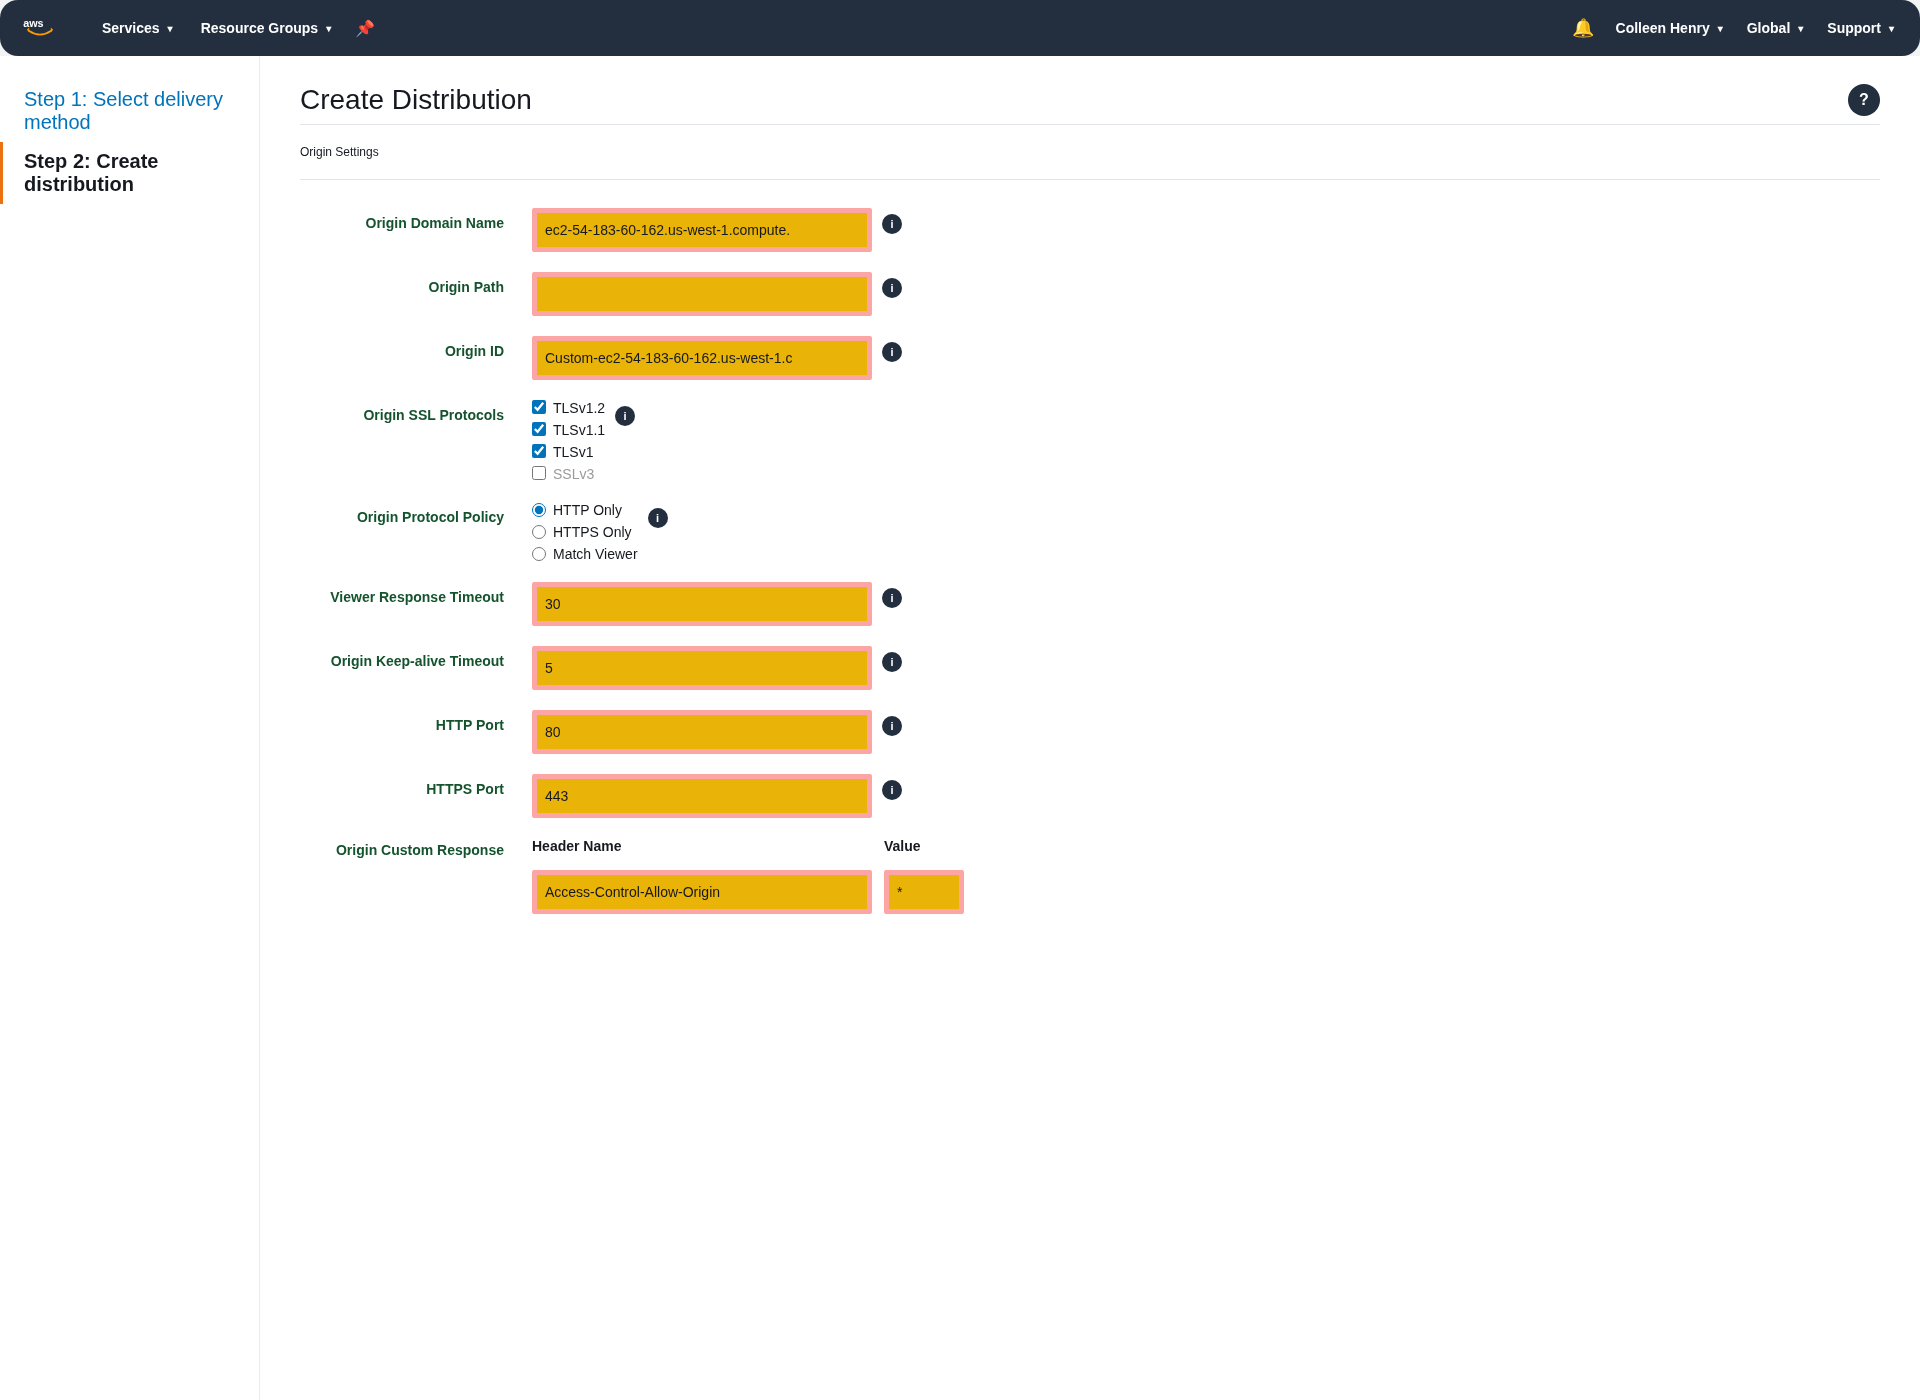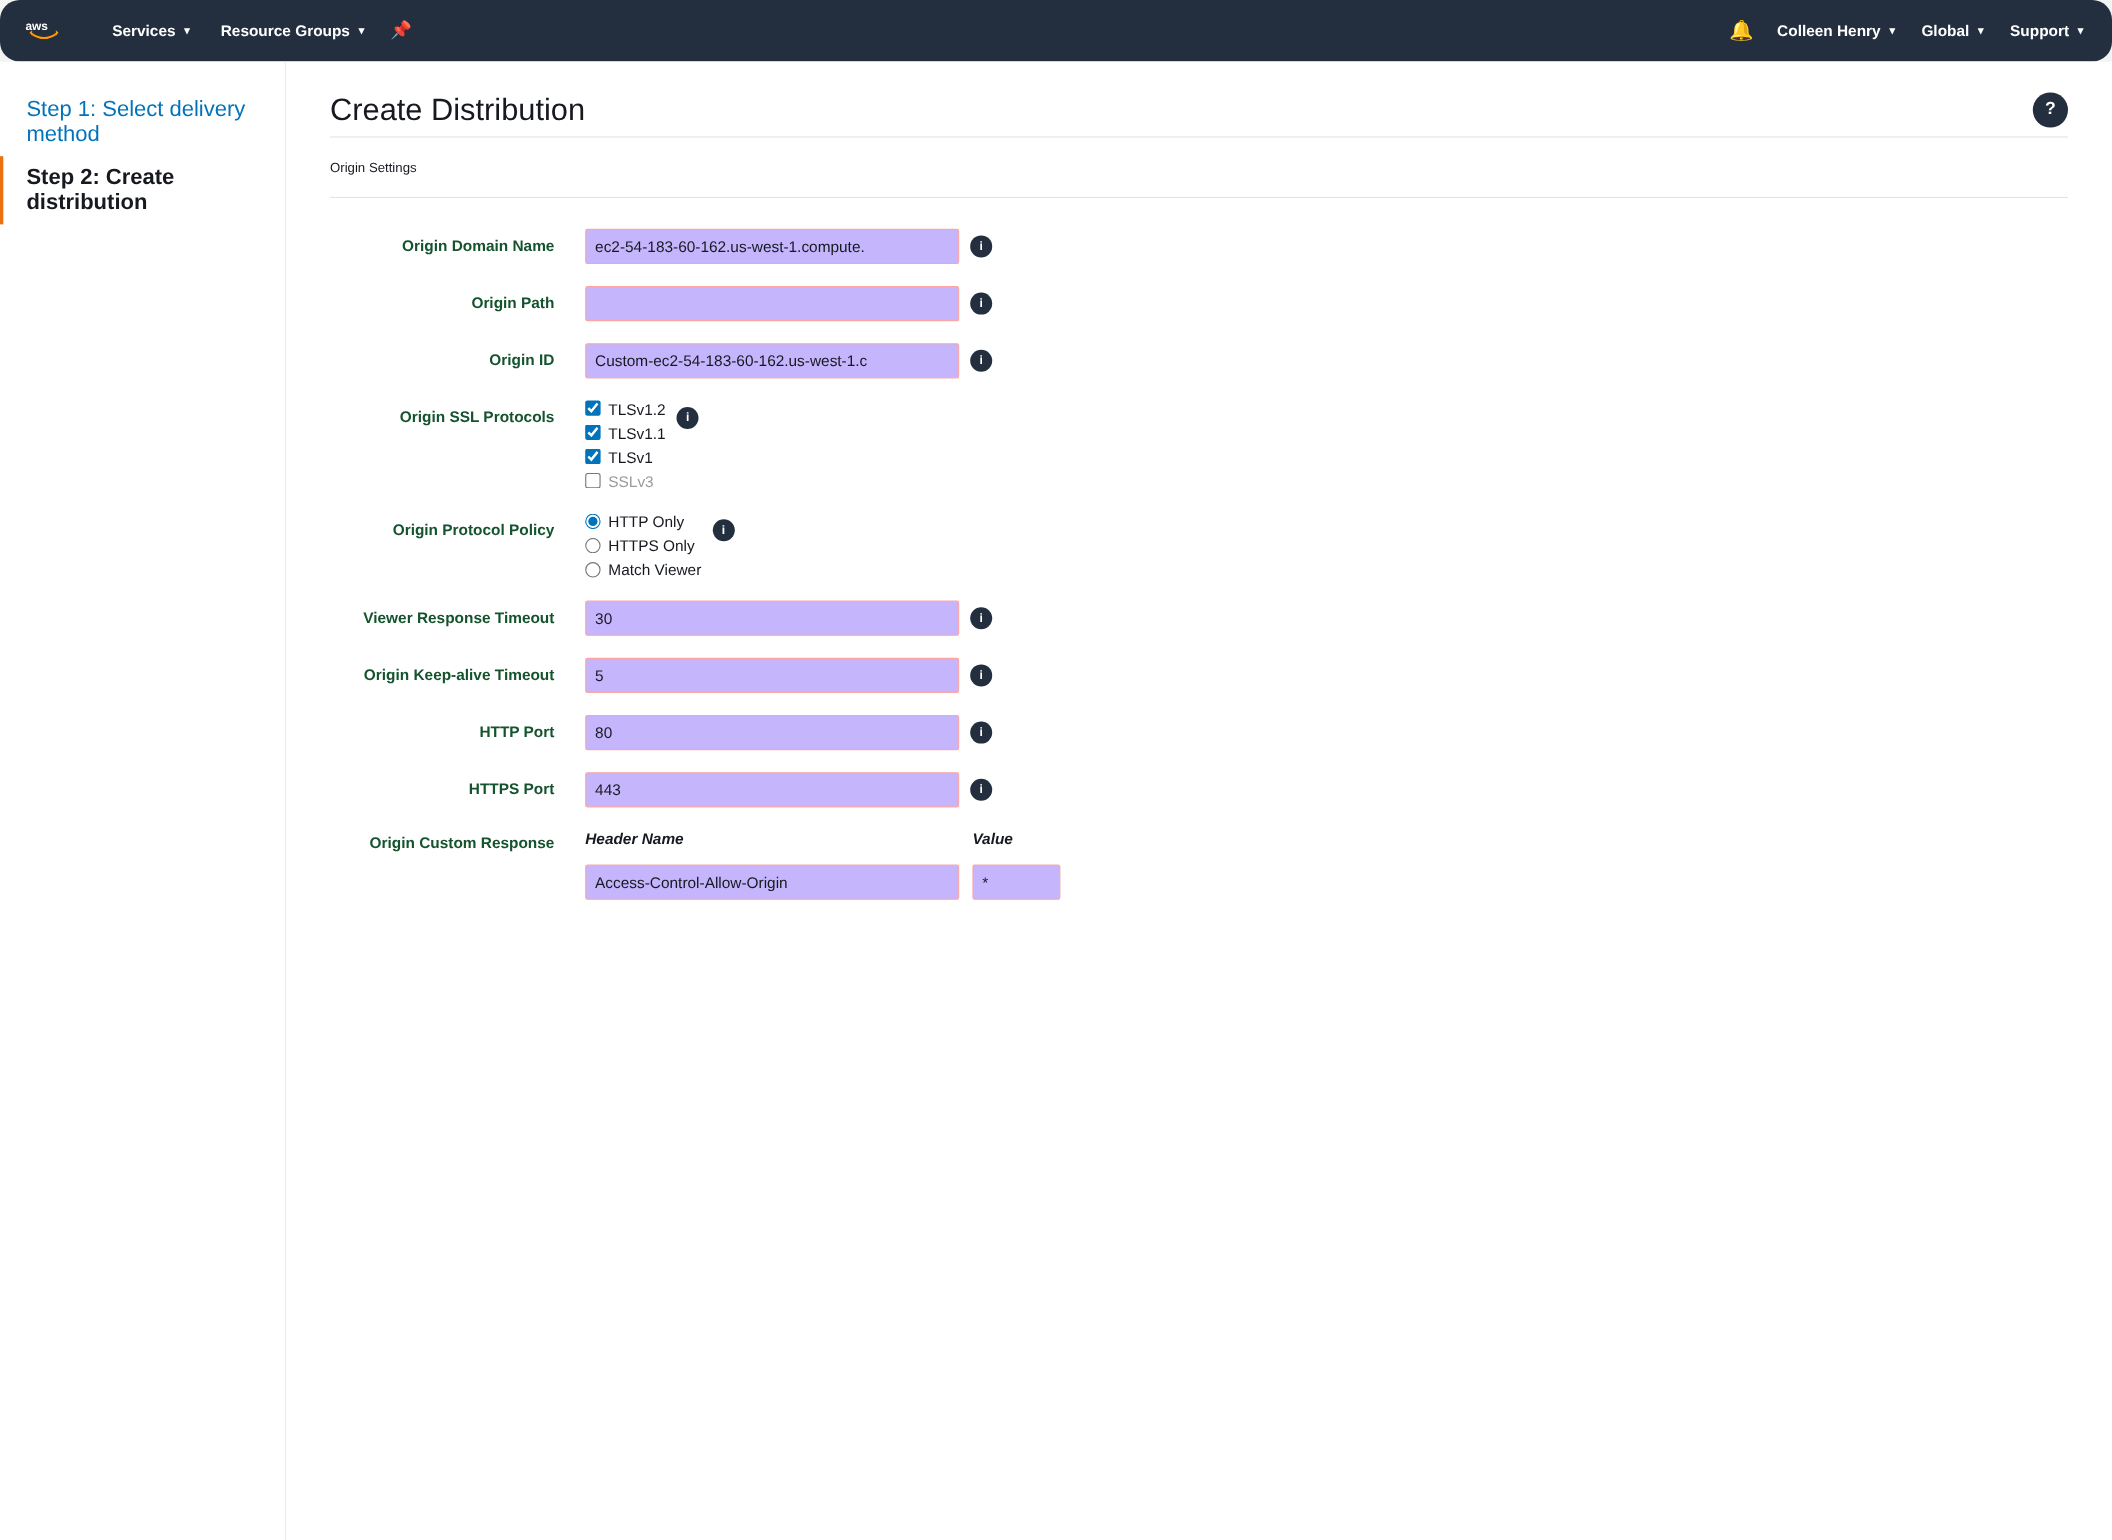--- a/index.html
+++ b/index.html
@@ -179,27 +179,27 @@
       padding-right: 16px;
     }
     .form-field {
       flex: 1;
       display: flex;
       align-items: flex-start;
       gap: 10px;
     }
     .form-input {
       width: 340px;
-      height: 32px;
-      border: 1px solid #fca5a5;
+      height: 44px;
+      border: 5px solid #fca5a5;
       border-radius: 2px;
       padding: 4px 8px;
       font-size: 14px;
       color: #16191f;
-      background: #c4b5fd;
+      background: #eab308;
       outline: none;
     }
     .info-icon {
       width: 20px;
       height: 20px;
       background: #232f3e;
       border-radius: 50%;
       display: flex;
       align-items: center;
       justify-content: center;
@@ -243,21 +243,20 @@
     .radio-item input[type="radio"] {
       width: 14px;
       height: 14px;
       cursor: pointer;
       accent-color: #0073bb;
     }
     .custom-headers-cols {
       display: flex;
       gap: 12px;
       align-items: flex-start;
-      font-style: italic;
     }
     .header-name-label {
       font-weight: 700;
       font-size: 14px;
       width: 340px;
     }
     .value-label {
       font-weight: 700;
       font-size: 14px;
     }

